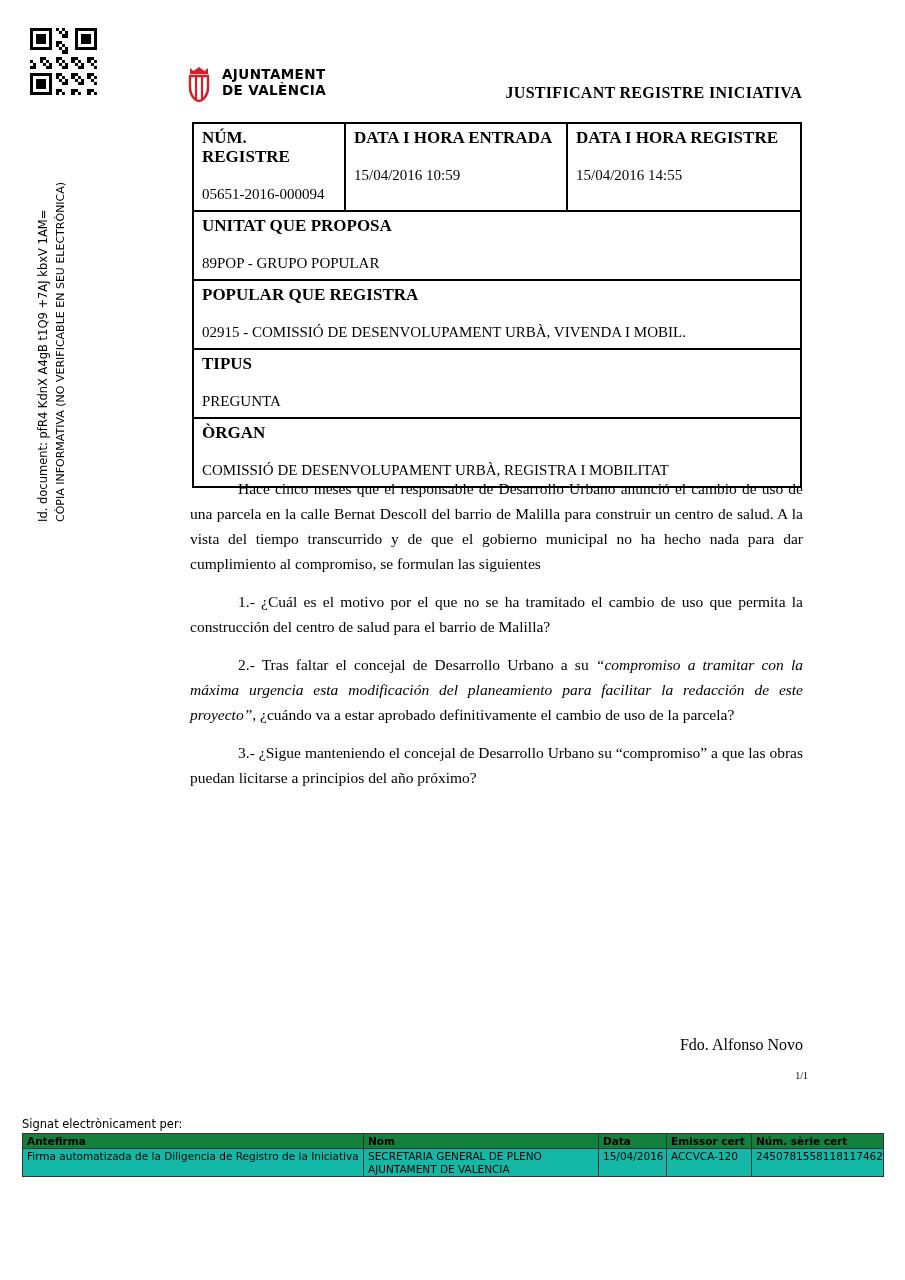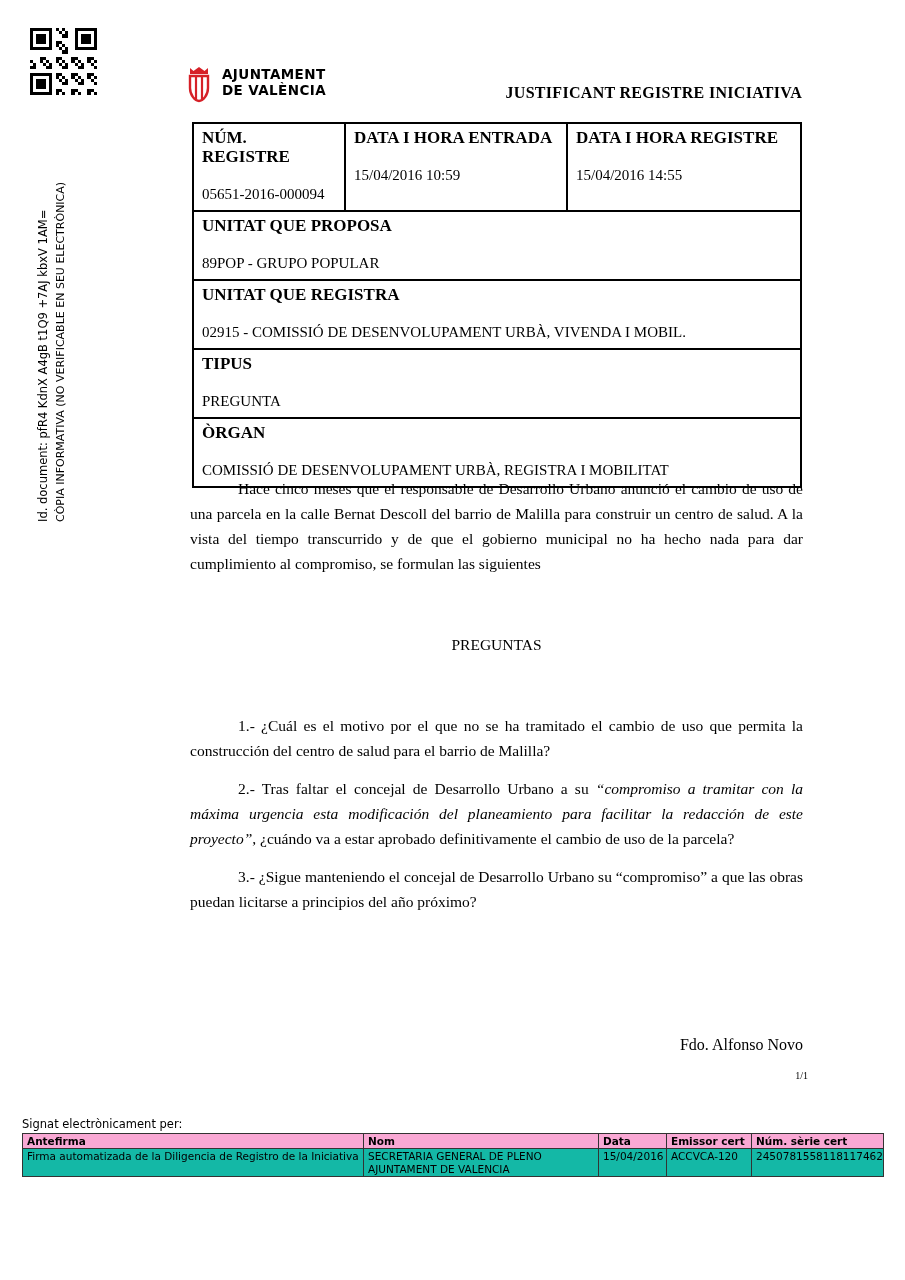--- a/index.html
+++ b/index.html
@@ -88,21 +88,21 @@
     width: 616px;
     text-align: right;
     font-size: 10px;
   }
 
   
   .footer { position: absolute; left: 22px; top: 1117px; width: 861px; font-family: "DejaVu Sans", sans-serif; }
   .footer-label { font-size: 11.5px; margin-bottom: 2px; }
   table.sig { border-collapse: collapse; width: 861px; table-layout: fixed; font-size: 10.5px; }
   table.sig th, table.sig td { border: 1px solid #333; padding: 1px 4px; text-align: left; vertical-align: top; }
-  table.sig th { background: #f9a8d4; font-weight: bold; height: 14px; }
+  table.sig th { background: #15803d; font-weight: bold; height: 14px; }
   table.sig td { background: #14b8a6; line-height: 12.5px; height: 28px; }
 </style>
 </head>
 <body>
 
 <div class="page">
 
   <svg id="qr-svg" class="qr" viewBox="0 0 21 21" shape-rendering="crispEdges">
       <rect x="0" y="0" width="7" height="7" fill="#000"></rect>
       <rect x="1" y="1" width="5" height="5" fill="#fff"></rect>
@@ -232,21 +232,21 @@
         </td>
       </tr>
       <tr>
         <td colspan="3">
           <div class="lbl">UNITAT QUE PROPOSA</div>
           <div class="val">89POP - GRUPO POPULAR</div>
         </td>
       </tr>
       <tr>
         <td colspan="3">
-          <div class="lbl">UNITAT QUE REGISTRA</div>
+          <div class="lbl">POPULAR QUE REGISTRA</div>
           <div class="val">02915 - COMISSIÓ DE DESENVOLUPAMENT URBÀ, VIVENDA I MOBIL.</div>
         </td>
       </tr>
       <tr>
         <td colspan="3">
           <div class="lbl">TIPUS</div>
           <div class="val">PREGUNTA</div>
         </td>
       </tr>
       <tr>
@@ -254,21 +254,20 @@
           <div class="lbl">ÒRGAN</div>
           <div class="val">COMISSIÓ DE DESENVOLUPAMENT URBÀ, REGISTRA I MOBILITAT</div>
         </td>
       </tr>
     </tbody>
       </table>
   </div>
 
   <div class="body-text">
     <p class="para">Hace cinco meses que el responsable de Desarrollo Urbano anunció el cambio de uso de una parcela en la calle Bernat Descoll del barrio de Malilla para construir un centro de salud. A la vista del tiempo transcurrido y de que el gobierno municipal no ha hecho nada para dar cumplimiento al compromiso, se formulan las siguientes</p>
-    <p class="heading-center">PREGUNTAS</p>
     <p class="para">1.- ¿Cuál es el motivo por el que no se ha tramitado el cambio de uso que permita la construcción del centro de salud para el barrio de Malilla?</p>
     <p class="para"><span>2.- Tras faltar el concejal de Desarrollo Urbano a su </span><span class="q-italic">“compromiso a tramitar con la máxima urgencia esta modificación del planeamiento para facilitar la redacción de este proyecto”</span><span>, ¿cuándo va a estar aprobado definitivamente el cambio de uso de la parcela?</span></p>
     <p class="para">3.- ¿Sigue manteniendo el concejal de Desarrollo Urbano su “compromiso” a que las obras puedan licitarse a principios del año próximo?</p>
   </div>
 
   <div class="signature">Fdo. Alfonso Novo</div>
   <div class="page-num">1/1</div>
 
   <div class="footer">
     <div class="footer-label">Signat electrònicament per:</div>

